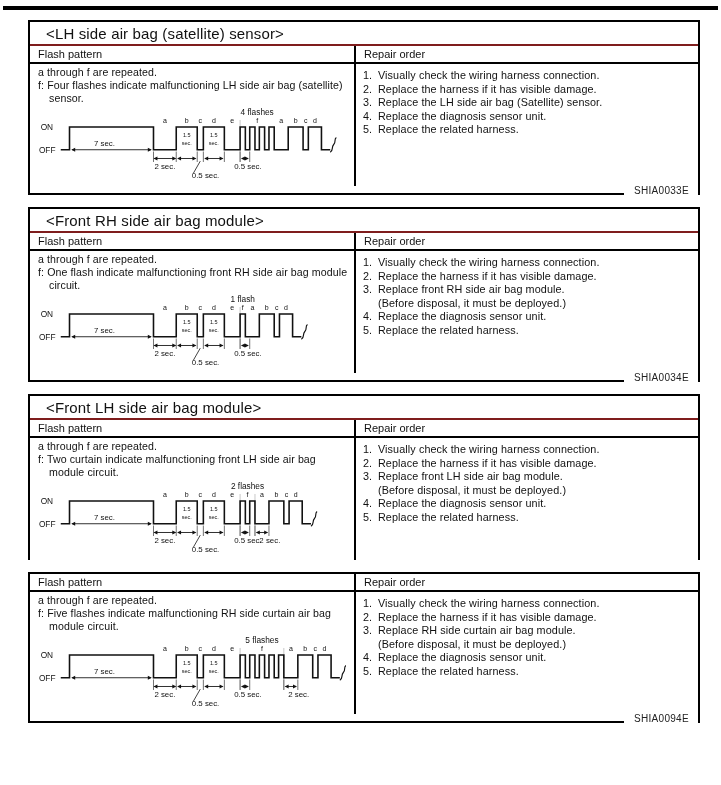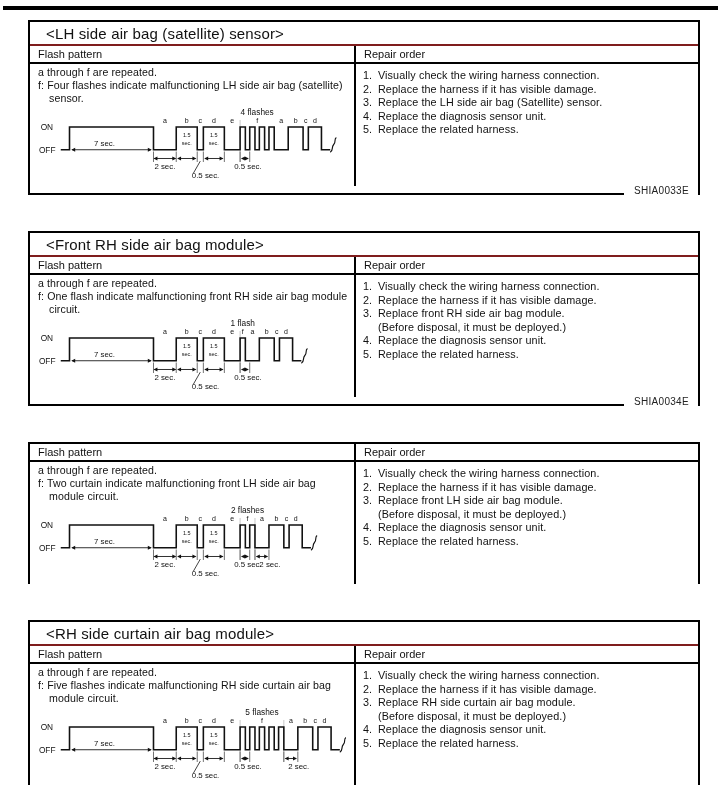--- a/index.html
+++ b/index.html
@@ -1,20 +1,20 @@
 <!DOCTYPE html>
 <html><head>
 <meta charset="utf-8">
 <style>
   *{box-sizing:border-box;margin:0;padding:0}
   html,body{background:#fff}
   body{width:721px;height:785px;overflow:hidden;font-family:"Liberation Sans",sans-serif;color:#111}
   .top-rule{height:4px;background:#000;margin:6px 3px 0 3px}
   .block{margin:10px 21px 0 28px}
-  .block + .block{margin-top:36px}
+  .block + .block{margin-top:12px}
   .tbl{border:2px solid #000;border-bottom:none}
   .title-row{border-bottom:2px solid #7f1d1d;padding:3px 6px 2px 16px;font-size:15px;letter-spacing:.15px}
   .head-row{display:flex;border-bottom:2px solid #000}
   .cell-left{width:48.5%;flex:none}
   .cell-right{flex:1;border-left:2px solid #000}
   .head-row .cell-left,.head-row .cell-right{padding:2px 0 2px 8px;font-size:11px}
   .body-row{display:flex;min-height:122px}
   .body-row .cell-left{padding:2px 4px 1px 8px}
   .body-row .cell-right{padding:4px 4px 4px 7px}
   .note{font-size:10.6px;line-height:1.24;letter-spacing:.1px}
@@ -224,20 +224,21 @@
       </div>
       <div class="idrow">
         <span class="idline"></span>
         <span class="figid">SHIA0034E</span>
       </div>
     </div>
   </section>
 
   <section class="block">
     <div class="tbl">
+      <div class="title-row"><span class="t-title">&lt;Front LH side air bag module&gt;</span></div>
       <div class="head-row">
         <div class="cell-left"><span class="h-flash">Flash pattern</span></div>
         <div class="cell-right"><span class="h-repair">Repair order</span></div>
       </div>
       <div class="body-row">
         <div class="cell-left">
           <div class="note n1">a through f are repeated.</div>
           <div class="note note-f n2">f: Two curtain indicate malfunctioning front LH side air bag module circuit.</div>
           <div class="wave">
             <svg viewBox="0 0 352 86" xmlns="http://www.w3.org/2000/svg">
@@ -325,21 +326,20 @@
               <span class="st">Replace the related harness.</span>
             </div>
           </div>
         </div>
       </div>
     </div>
   </section>
 
   <section class="block">
     <div class="tbl">
-      <div class="title-row"><span class="t-title">&lt;RH side curtain air bag module&gt;</span></div>
       <div class="head-row">
         <div class="cell-left"><span class="h-flash">Flash pattern</span></div>
         <div class="cell-right"><span class="h-repair">Repair order</span></div>
       </div>
       <div class="body-row">
         <div class="cell-left">
           <div class="note n1">a through f are repeated.</div>
           <div class="note note-f n2">f: Five flashes indicate malfunctioning RH side curtain air bag module circuit.</div>
           <div class="wave">
             <svg viewBox="0 0 352 86" xmlns="http://www.w3.org/2000/svg">

